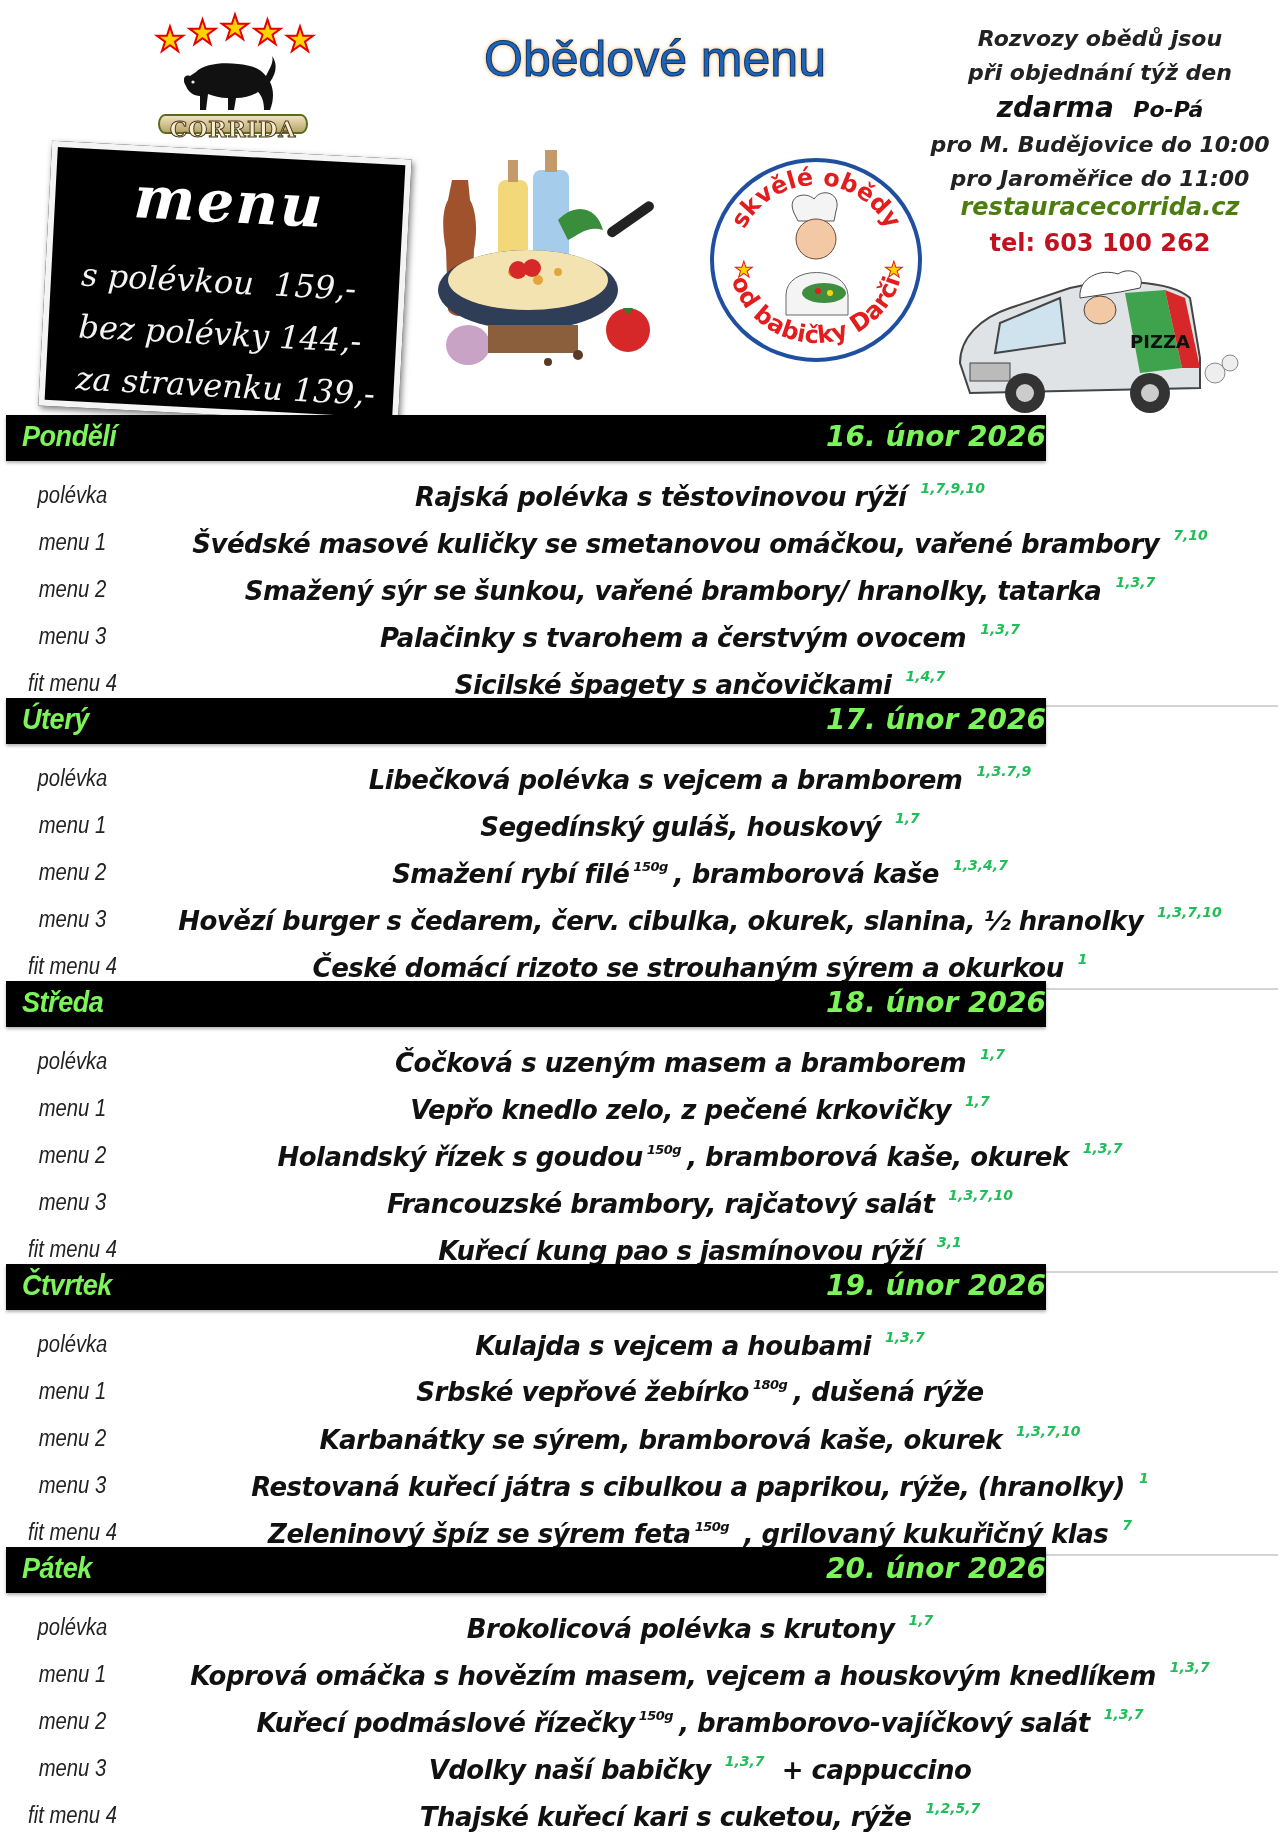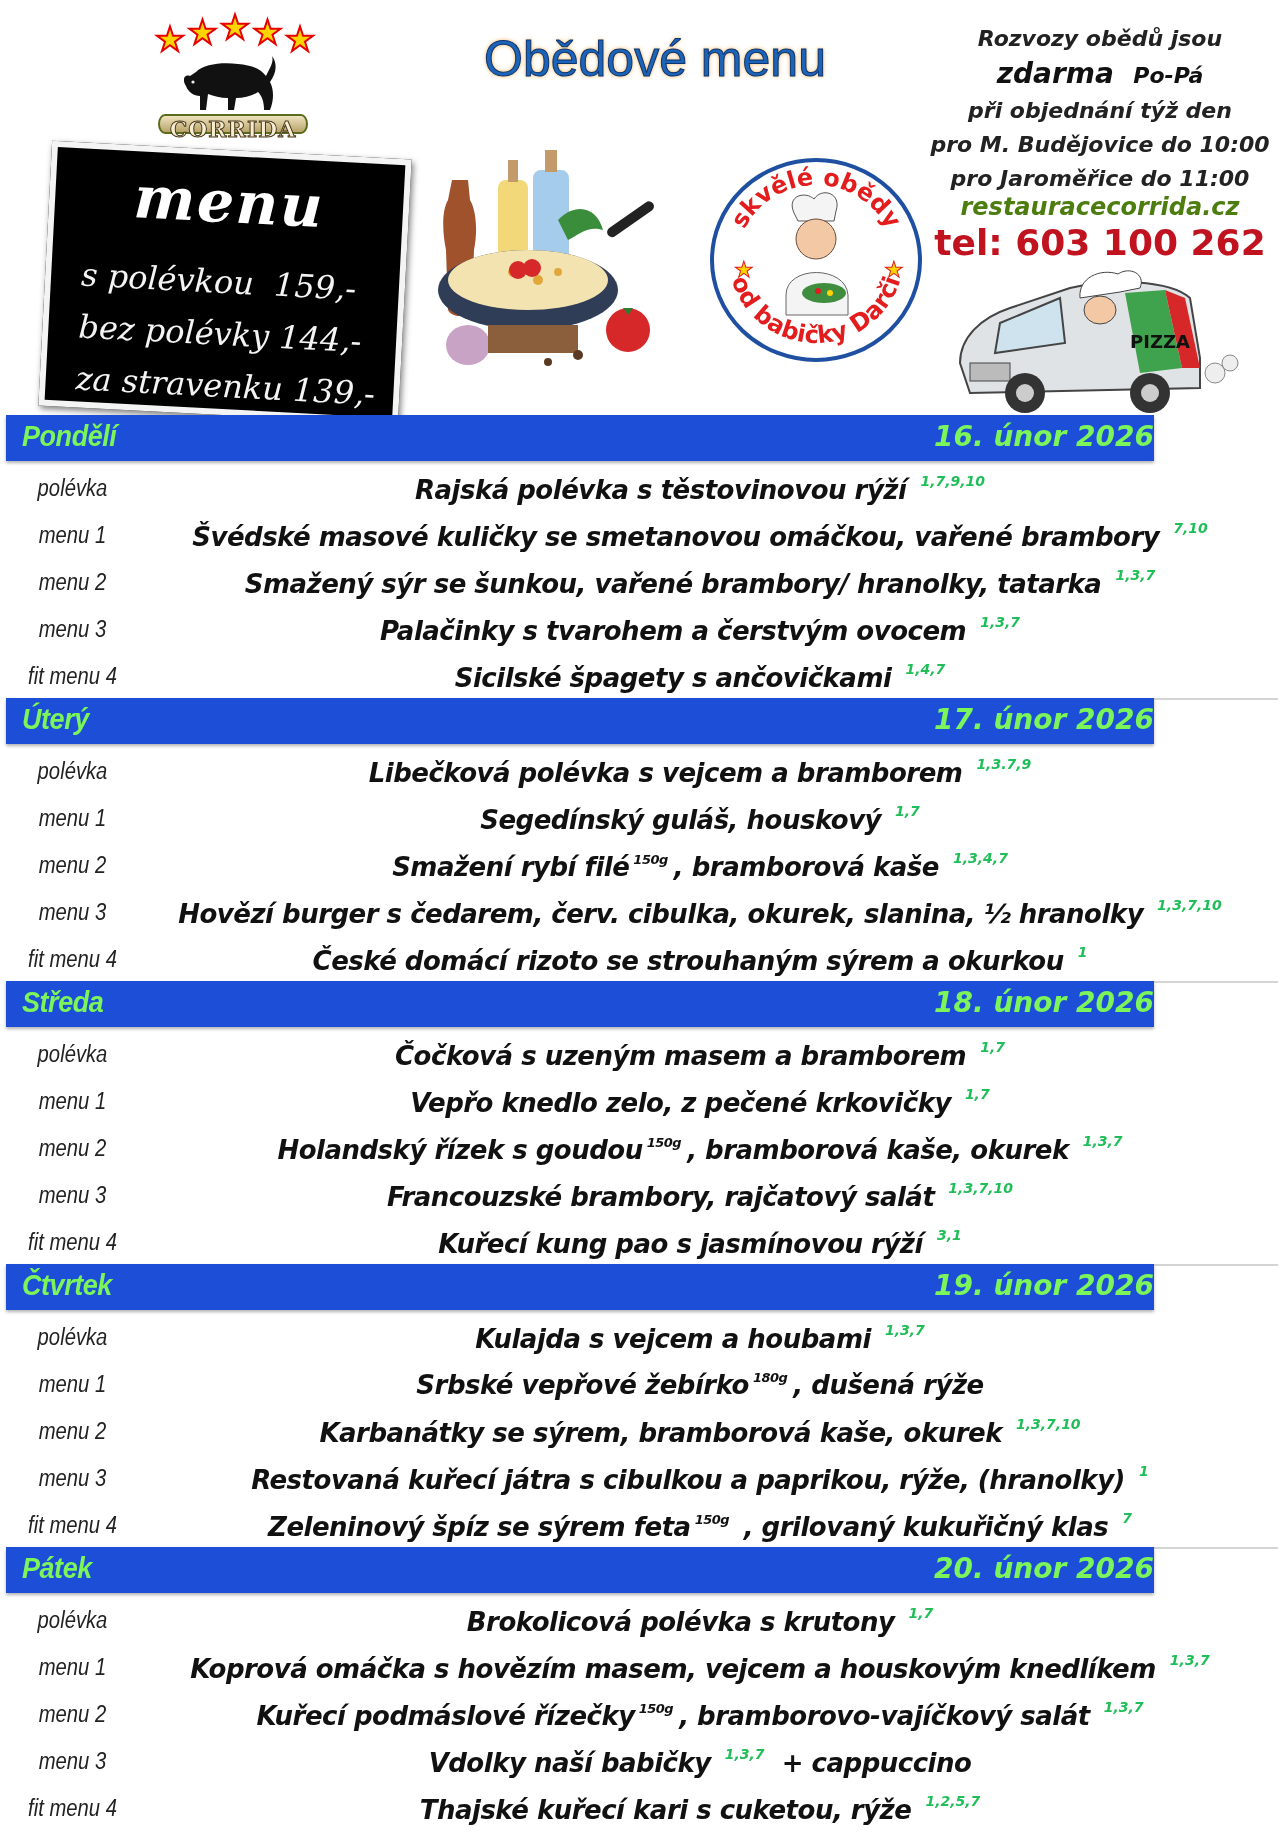--- a/index.html
+++ b/index.html
@@ -37,28 +37,28 @@
     .food-illustration { position: absolute; left: 428px; top: 140px; width: 230px; height: 235px; }
 
     .chef-stamp { position: absolute; left: 706px; top: 155px; width: 220px; height: 210px; }
 
     .delivery { position: absolute; left: 930px; top: 22px; width: 340px; text-align: center;
       font-family: "DejaVu Sans", sans-serif; font-style: italic; font-weight: bold; }
     .delivery .l { display: block; font-size: 22px; line-height: 34px; color: #222; }
     .delivery .l.big { font-size: 28px; line-height: 36px; color: #111; }
     .delivery .l.big .small { font-size: 22px; }
     .delivery .web { display: block; font-size: 24px; line-height: 30px; color: #4d7c0f; margin-top: -4px; }
-    .delivery .tel { display: block; font-size: 36px; line-height: 42px; color: #c1121f; font-style: normal; font-weight: bold; }
+    .delivery .tel { display: block; font-size: 24px; line-height: 42px; color: #c1121f; font-style: normal; font-weight: bold; }
 
     .van { position: absolute; left: 950px; top: 268px; width: 295px; height: 150px; }
 
     
     .days { position: absolute; left: 0; top: 415px; width: 1280px; }
     .day { position: relative; width: 1280px; height: 283px; }
-    .day-bar { position: relative; margin: 0 0 4px 6px; width: 1148px; height: 46px; background: #1d4ed8;
+    .day-bar { position: relative; margin: 0 0 11px 6px; width: 1040px; height: 46px; background: #000000;
       box-shadow: 0 2px 3px rgba(0,0,0,0.3); }
     .day-name { position: absolute; left: 16px; top: 4px; font-family: "Liberation Sans", sans-serif; font-style: italic; font-weight: bold;
       font-size: 30px; color: #7cf55a; letter-spacing: -0.5px; transform: scaleX(0.9); transform-origin: left; }
     .day-date { position: absolute; left: 0; right: 0; top: 5px; text-align: right; font-family: "DejaVu Sans", sans-serif; font-style: italic; font-weight: bold;
       font-size: 28px; color: #7cf55a; padding-left: 52px; }
 
     .rows { position: relative; }
     .row { position: relative; height: 47px; display: flex; align-items: center; }
     .row-label { position: absolute; left: 0; width: 145px; text-align: center; font-family: "Liberation Sans", sans-serif; font-style: italic;
       font-size: 23px; color: #222; transform: scaleX(0.88); }
@@ -150,25 +150,25 @@
     <path d="M88 58 C80 40 100 36 108 44 C116 32 136 38 130 56 L128 66 L92 66 Z" fill="#f4f4f4" stroke="#555"></path>
     <circle cx="110" cy="84" r="20" fill="#f3c9a5" stroke="#6a4b3a"></circle>
     <path d="M80 140 C80 110 140 110 142 140 L142 160 L80 160 Z" fill="#f4f4f4" stroke="#666"></path>
     <ellipse cx="118" cy="138" rx="22" ry="10" fill="#3f8e3f"></ellipse>
     <circle cx="112" cy="136" r="3" fill="#e31d1d"></circle>
       <circle cx="124" cy="138" r="3" fill="#ffd400"></circle>
   </svg>
 
   <div class="delivery">
     <span class="l">Rozvozy obědů jsou</span>
+    <span class="l">při objednání týž den</span>
     <span class="l big">
       <span>zdarma</span>&nbsp;
       <span class="small">Po-Pá</span>
     </span>
-    <span class="l">při objednání týž den</span>
     <span class="l">pro M. Budějovice do 10:00</span>
     <span class="l">pro Jaroměřice do 11:00</span>
     <span class="web">restauracecorrida.cz</span>
     <span class="tel">tel: 603 100 262</span>
   </div>
 
   <svg class="van" viewBox="0 0 295 150">
     <path d="M10 95 C10 70 30 50 60 40 L120 20 C160 10 220 12 240 30 L250 90 L250 120 L20 125 Z" fill="#dfe3e6" stroke="#444" stroke-width="2"></path>
     <path d="M50 55 L110 30 L115 75 L45 85 Z" fill="#cfe3ef" stroke="#444" stroke-width="2"></path>
     <path d="M175 25 L215 22 L232 100 L190 105 Z" fill="#3fa34d"></path>

